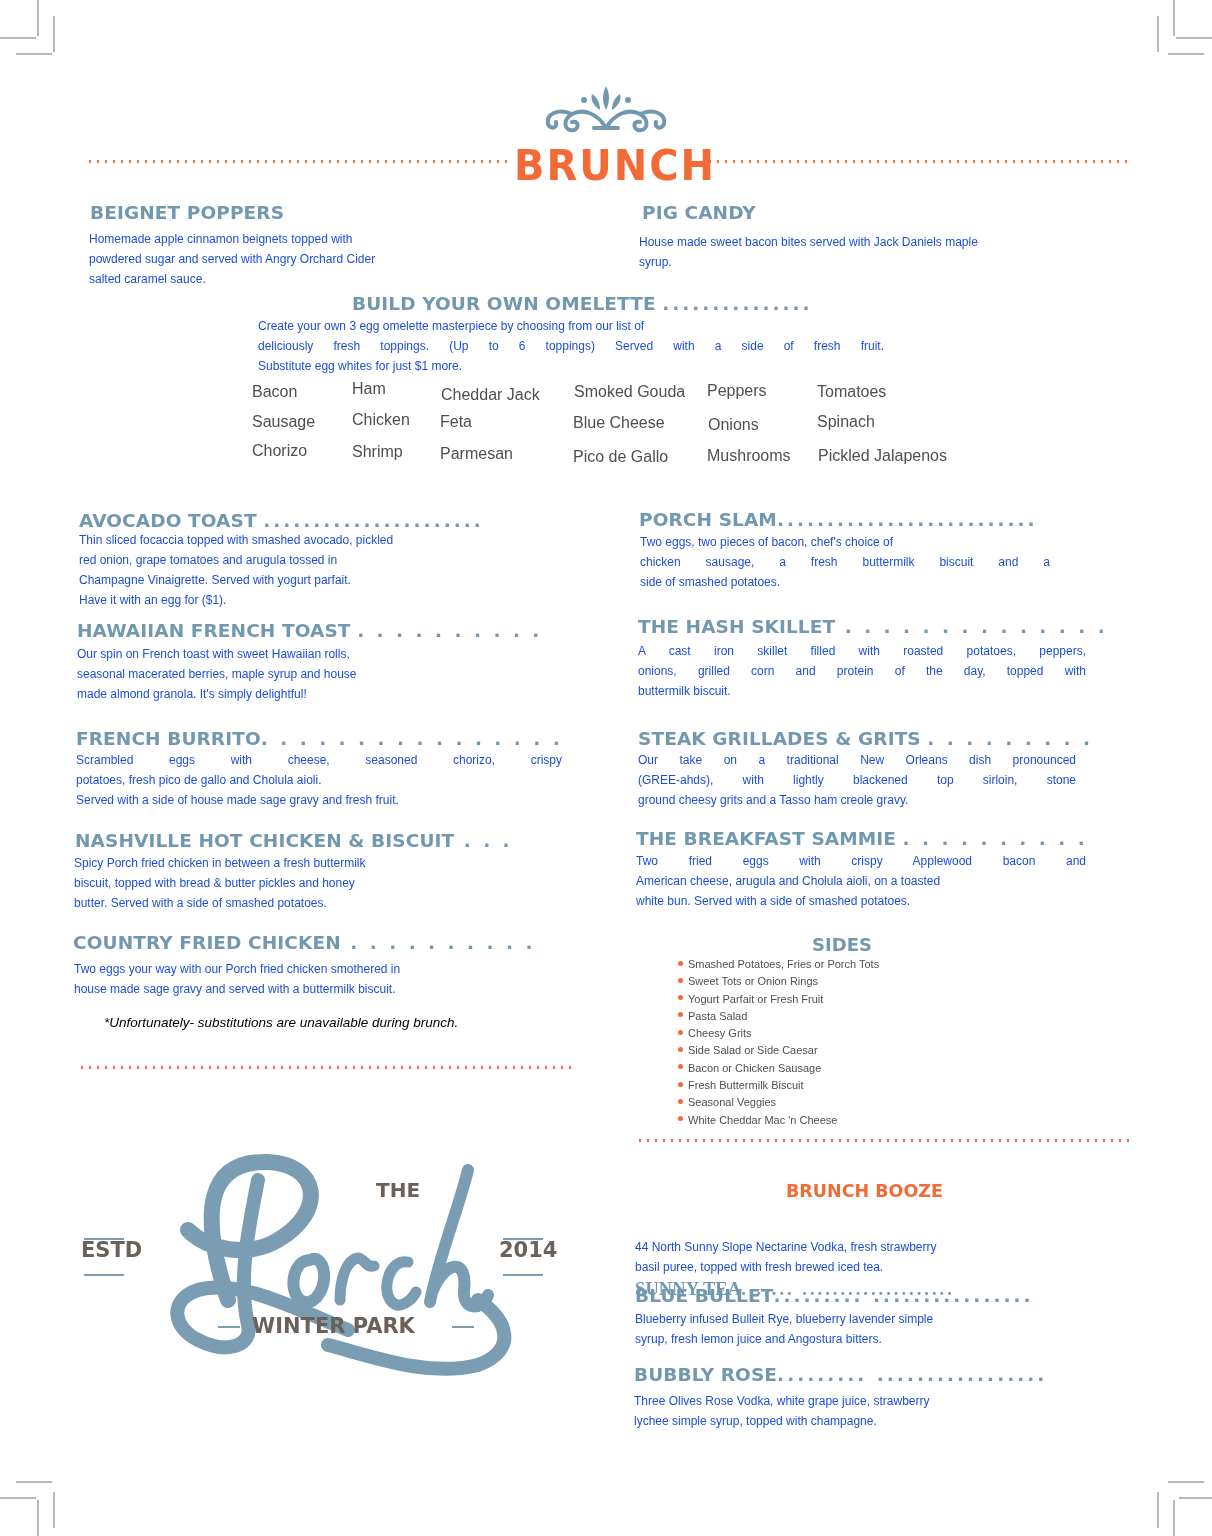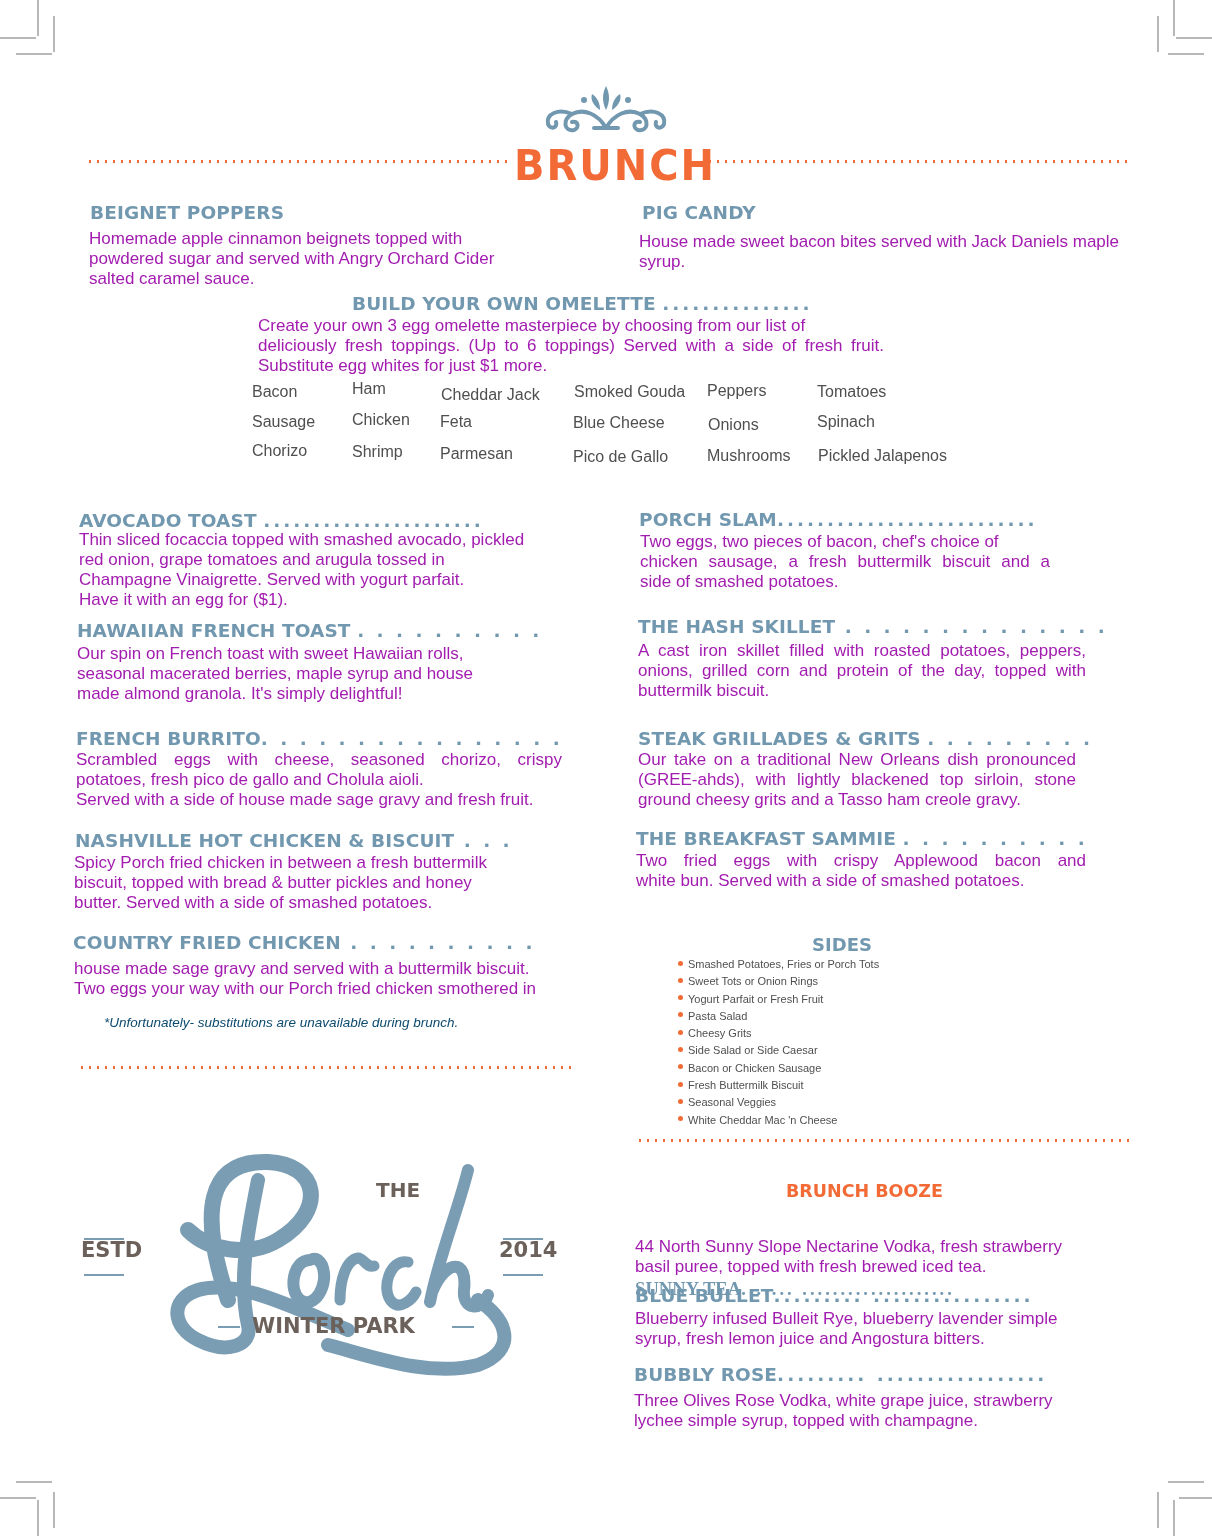--- a/index.html
+++ b/index.html
@@ -19,28 +19,28 @@
                   font-size: 40px; line-height: 44px; color: #f26b36;
                   letter-spacing: 2px; text-align: center; transform: scaleY(1.05); }
   .dotline { position: absolute; height: 3px;
              background-image: radial-gradient(circle, #f26b36 1.2px, transparent 1.5px);
              background-size: 8px 3px; background-repeat: repeat-x; }
 
   
   .item-title { position: absolute; font-family: "DejaVu Sans", sans-serif; font-weight: bold;
                 font-size: 18.5px; color: #7298b0; white-space: nowrap; letter-spacing: 0.1px; }
   .item-title .dots { letter-spacing: 3px; }
-  .item-desc { position: absolute; font-family: "Liberation Sans", sans-serif; font-size: 17px;
-               line-height: 20px; color: #a21caf; }
+  .item-desc { position: absolute; font-family: "Liberation Sans", sans-serif; font-size: 12px;
+               line-height: 20px; color: #1d4ed8; }
   .justify { text-align: justify; text-align-last: left; }
 
   .topping { position: absolute; font-size: 16px; color: #4f4f4f;
              font-family: "Liberation Sans", sans-serif; white-space: nowrap; }
 
-  .note { position: absolute; font-style: italic; font-size: 13.5px; color: #0c4a6e; }
+  .note { position: absolute; font-style: italic; font-size: 13.5px; color: #000000; }
 
   .sides-title { position: absolute; left: 780px; top: 934px; width: 124px; text-align: center;
                  font-family: "DejaVu Sans", sans-serif; font-weight: bold; font-size: 18px; color: #7298b0; }
   .sides-list { position: absolute; left: 678px; top: 956px; margin: 0; padding: 0; list-style: none; }
   .sides-list li { font-size: 11px; line-height: 17.3px; color: #4f4f4f; white-space: nowrap; }
   .sides-list .bullet { display: inline-block; width: 5px; height: 5px; border-radius: 50%;
                         background: #f26b36; margin-right: 5px; vertical-align: middle; position: relative; top: -2px; }
 
   .booze-title { position: absolute; left: 786px; top: 1181px;
                  font-family: "DejaVu Sans", sans-serif; font-weight: bold; font-size: 17.5px; color: #f26b36; }
@@ -172,22 +172,22 @@
 <div class="item-desc" style="left:74px;top:853px;">
   <div>Spicy Porch fried chicken in between a fresh buttermilk</div>
   <div>biscuit, topped with bread &amp; butter pickles and honey</div>
   <div>butter.  Served with a side of smashed potatoes.</div>
 </div>
 
 <div class="item-title" style="left:73px;top:932px;">
   <span>COUNTRY FRIED CHICKEN</span><span class="dots"> . . . . . . . . . .</span>
 </div>
 <div class="item-desc" style="left:74px;top:959px;">
+  <div>Two eggs your way with our Porch fried chicken smothered in</div>
   <div>house made sage gravy and served with a buttermilk biscuit.</div>
-  <div>Two eggs your way with our Porch fried chicken smothered in</div>
 </div>
 
 <div class="note" style="left:104px;top:1015px;">*Unfortunately- substitutions are unavailable during brunch.</div>
 
 <div class="dotline" style="left:78px;top:1066px;width:496px;"></div>
 
 <div class="item-title" style="left:639px;top:509px;">
   <span>PORCH SLAM</span><span class="dots">..........................</span>
 </div>
 <div class="item-desc" style="left:640px;top:532px;width:410px;">
@@ -212,20 +212,21 @@
   <div class="justify" style="text-align-last:justify;">Our take on a traditional New Orleans dish pronounced</div>
   <div class="justify" style="text-align-last:justify;">(GREE-ahds), with lightly blackened top sirloin, stone</div>
   <div>ground cheesy grits and a Tasso ham creole gravy.</div>
 </div>
 
 <div class="item-title" style="left:636px;top:828px;">
   <span>THE BREAKFAST SAMMIE</span> <span class="dots">. . . . . . . . . .</span>
 </div>
 <div class="item-desc" style="left:636px;top:851px;width:450px;">
   <div class="justify" style="text-align-last:justify;">Two fried eggs with crispy Applewood bacon and</div>
+  <div>American cheese,  arugula and  Cholula aioli, on a toasted</div>
   <div>white bun.  Served with a side of smashed potatoes.</div>
 </div>
 
 <div class="sides-title">SIDES</div>
 <ul class="sides-list">
   <li><span class="bullet"></span><span>Smashed Potatoes, Fries or Porch Tots</span></li>
   <li><span class="bullet"></span><span>Sweet Tots or Onion Rings</span></li>
   <li><span class="bullet"></span><span>Yogurt Parfait or Fresh Fruit</span></li>
   <li><span class="bullet"></span><span>Pasta Salad</span></li>
   <li><span class="bullet"></span><span>Cheesy Grits</span></li>

